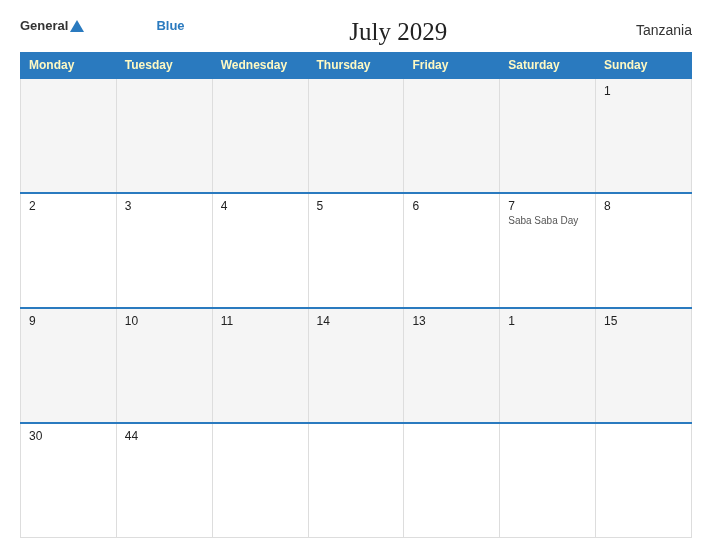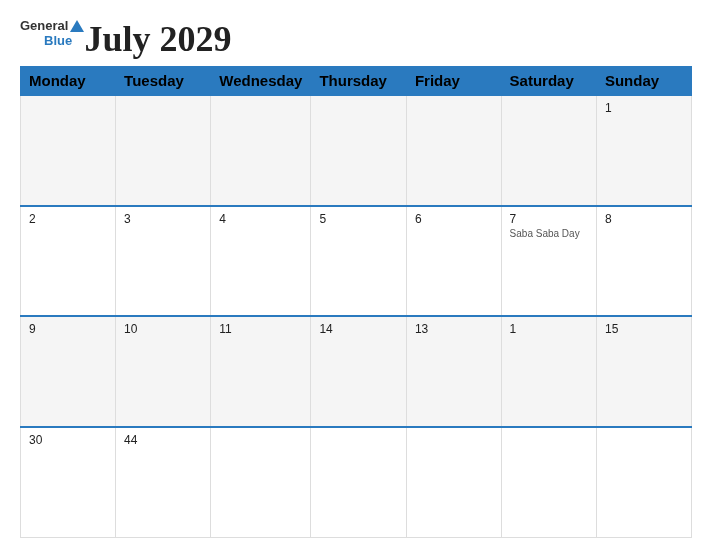--- a/index.html
+++ b/index.html
@@ -13,22 +13,22 @@
       padding: 18px 20px 12px 20px;
     }
     .header-area {
       display: flex;
       align-items: flex-start;
       justify-content: space-between;
       margin-bottom: 6px;
     }
     .logo {
       display: flex;
-      flex-direction: column;
       font-size: 11px;
+      gap: 48px;
     }
     .logo-general {
       font-size: 13px;
       font-weight: bold;
       color: #333;
       letter-spacing: 0;
     }
     .logo-blue {
       color: #2a7abf;
       font-size: 13px;
@@ -43,42 +43,43 @@
       border-right: 7px solid transparent;
       border-bottom: 12px solid #2a7abf;
       margin-left: 2px;
       vertical-align: middle;
     }
     .logo-row {
       display: flex;
       align-items: center;
     }
     .month-title {
-      font-size: 36px;
-      font-weight: 700;
+      text-align: center;
+      font-size: 25px;
+      font-weight: 400;
       color: #222;
       flex: 1;
       font-family: Georgia, serif;
     }
     .country-label {
       font-size: 14px;
       color: #333;
       text-align: right;
       min-width: 80px;
       padding-top: 4px;
     }
     .calendar {
       width: 100%;
       border-collapse: collapse;
       flex: 1;
     }
     .calendar thead tr th {
       background-color: #2a7abf;
-      color: #000000;
-      font-size: 15px;
+      color: #fef9c3;
+      font-size: 12px;
       font-weight: 600;
       padding: 5px 8px;
       text-align: left;
       border: 1px solid #2a7abf;
     }
     .calendar tbody tr td {
       border-top: 2px solid #2a7abf;
       border-left: 1px solid #ddd;
       border-right: 1px solid #ddd;
       border-bottom: none;
@@ -123,20 +124,21 @@
 
 <div class="header-area">
   <div class="logo">
     <div class="logo-row">
       <span class="logo-general">General</span>
       <span class="logo-triangle"></span>
     </div>
     <span class="logo-blue">Blue</span>
   </div>
   <div class="month-title">July 2029</div>
+  <div class="country-label">Tanzania</div>
 </div>
 
 <table class="calendar">
   <thead>
     <tr>
     <th>Monday</th>
         <th>Tuesday</th>
         <th>Wednesday</th>
         <th>Thursday</th>
         <th>Friday</th>

